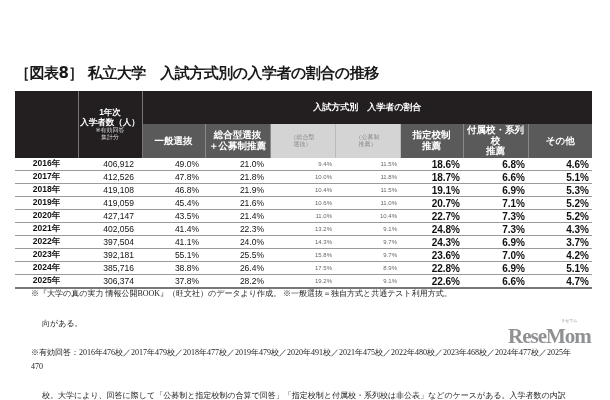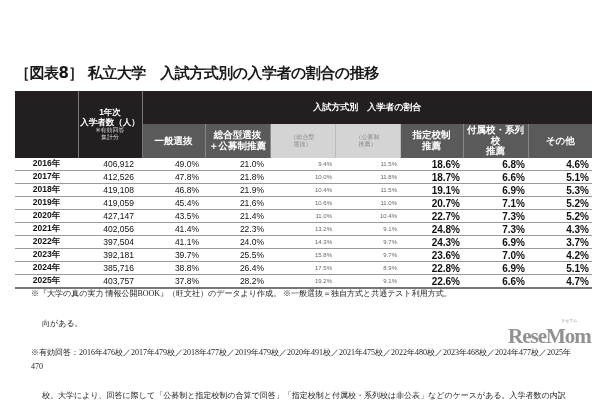--- a/index.html
+++ b/index.html
@@ -145,42 +145,42 @@
         <td style="padding-right: 6px;">24.0%</td>
         <td class="small">14.3%</td>
         <td class="small">9.7%</td>
         <td class="bold">24.3%</td>
         <td class="bold">6.9%</td>
         <td class="bold">3.7%</td>
       </tr>
       <tr>
         <td class="year">2023年</td>
         <td style="padding-right: 8px;">392,181</td>
-        <td style="padding-right: 6px;">39.7%</td>
+        <td style="padding-right: 6px;">55.1%</td>
         <td style="padding-right: 6px;">25.5%</td>
         <td class="small">15.8%</td>
         <td class="small">9.7%</td>
         <td class="bold">23.6%</td>
         <td class="bold">7.0%</td>
         <td class="bold">4.2%</td>
       </tr>
       <tr>
         <td class="year">2024年</td>
         <td style="padding-right: 8px;">385,716</td>
         <td style="padding-right: 6px;">38.8%</td>
         <td style="padding-right: 6px;">26.4%</td>
         <td class="small">17.5%</td>
         <td class="small">8.9%</td>
         <td class="bold">22.8%</td>
         <td class="bold">6.9%</td>
         <td class="bold">5.1%</td>
       </tr>
       <tr>
         <td class="year">2025年</td>
-        <td style="padding-right: 8px;">403,757</td>
+        <td style="padding-right: 8px;">306,374</td>
         <td style="padding-right: 6px;">37.8%</td>
         <td style="padding-right: 6px;">28.2%</td>
         <td class="small">19.2%</td>
         <td class="small">9.1%</td>
         <td class="bold">22.6%</td>
         <td class="bold">6.6%</td>
         <td class="bold">4.7%</td>
       </tr>
     </tbody>
 </table>

